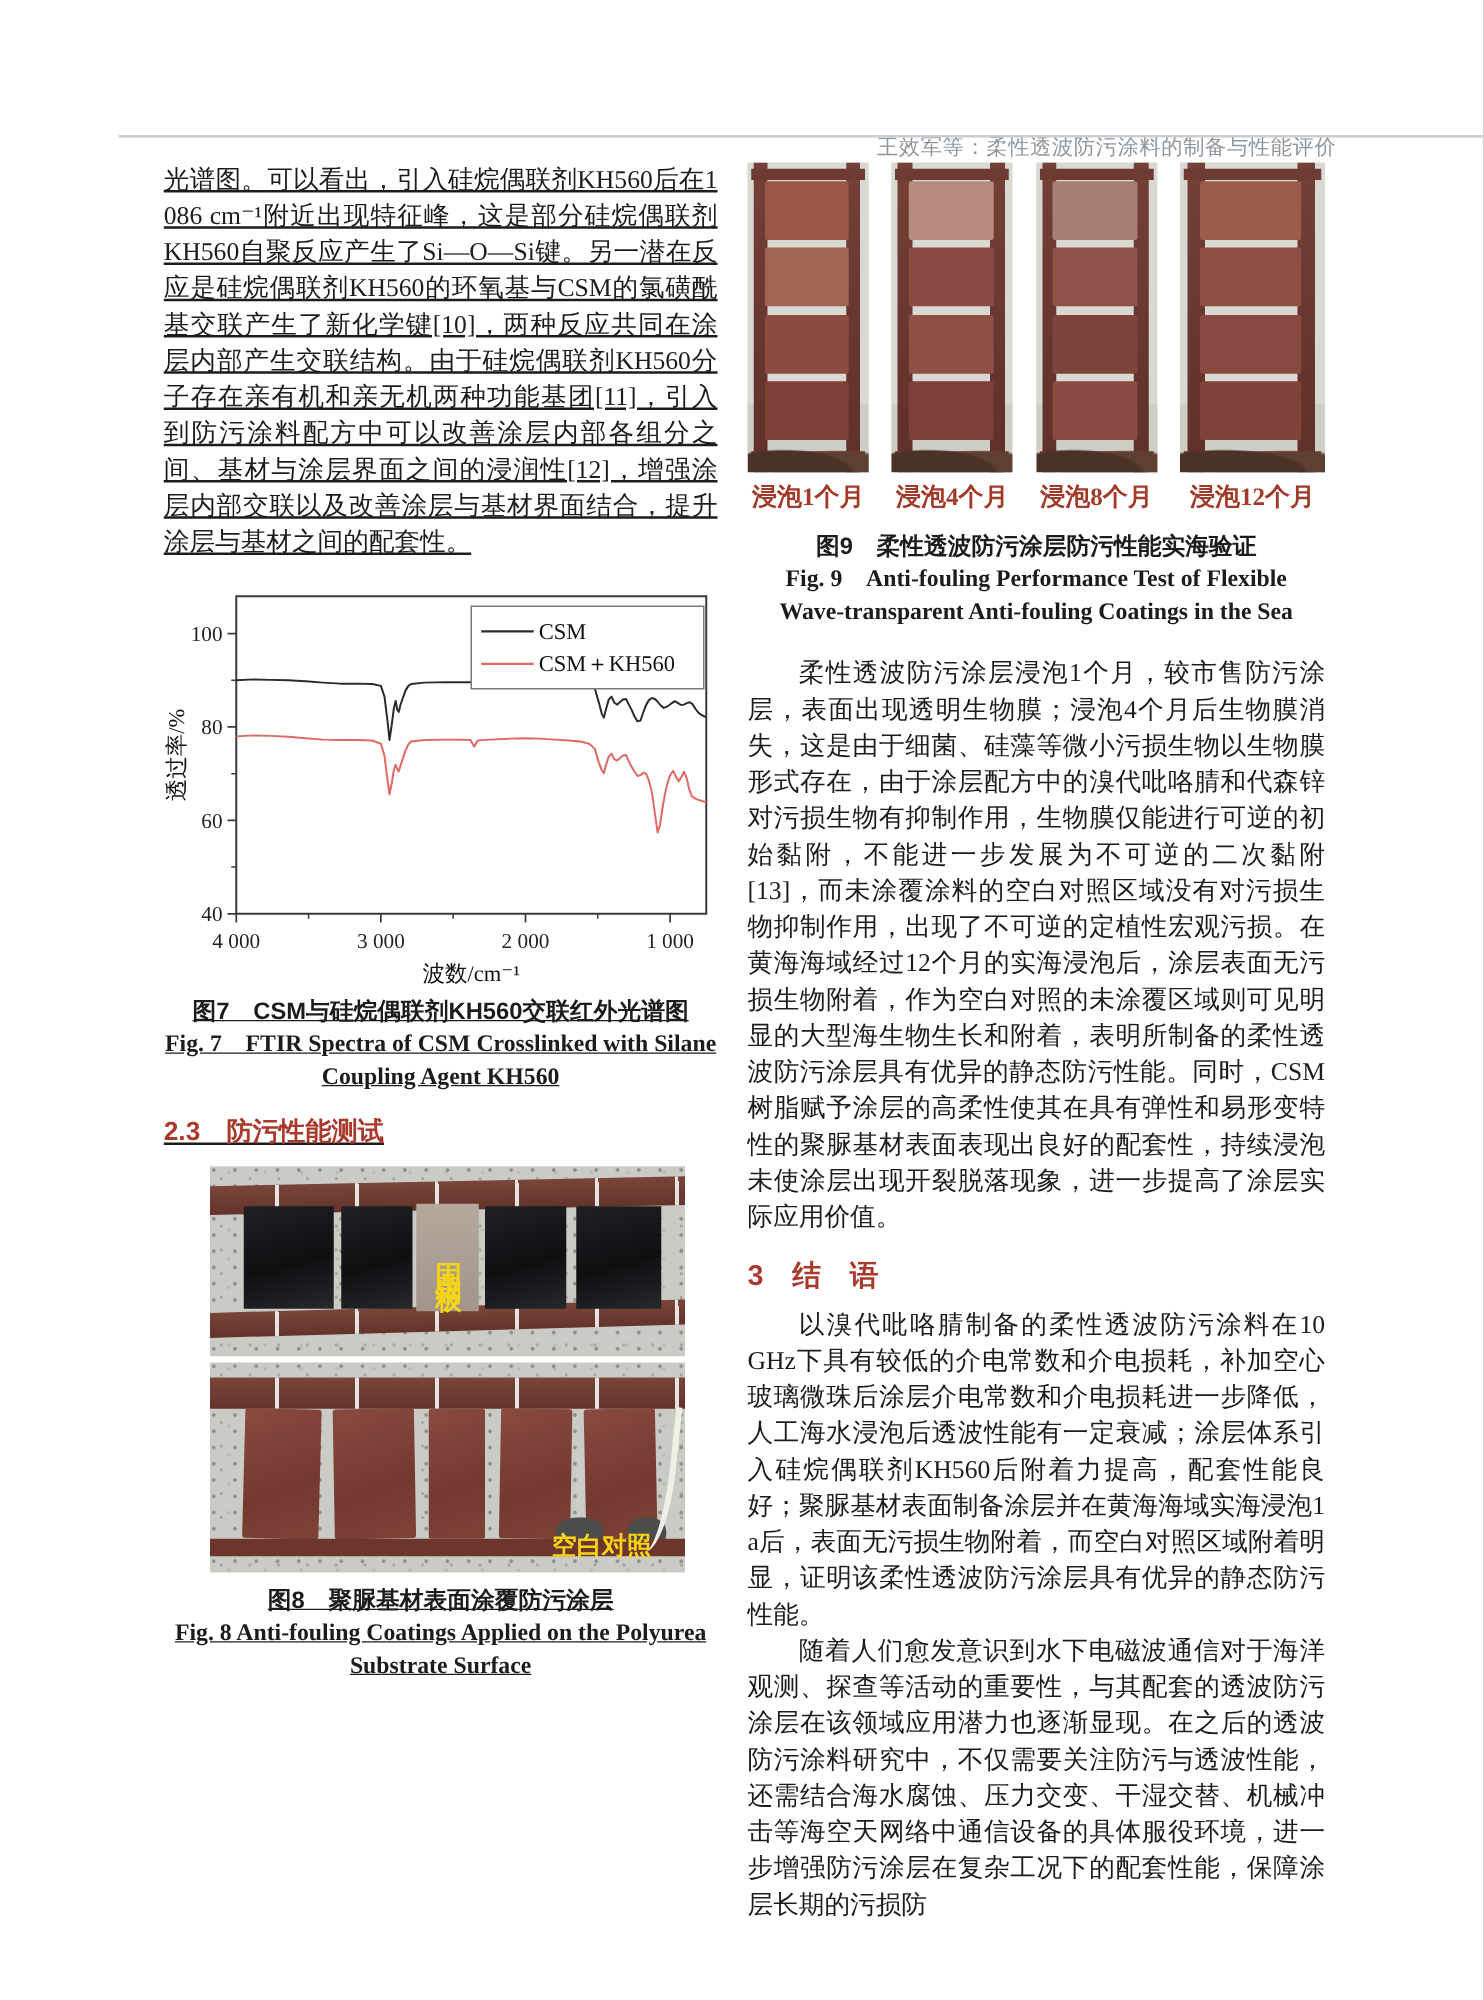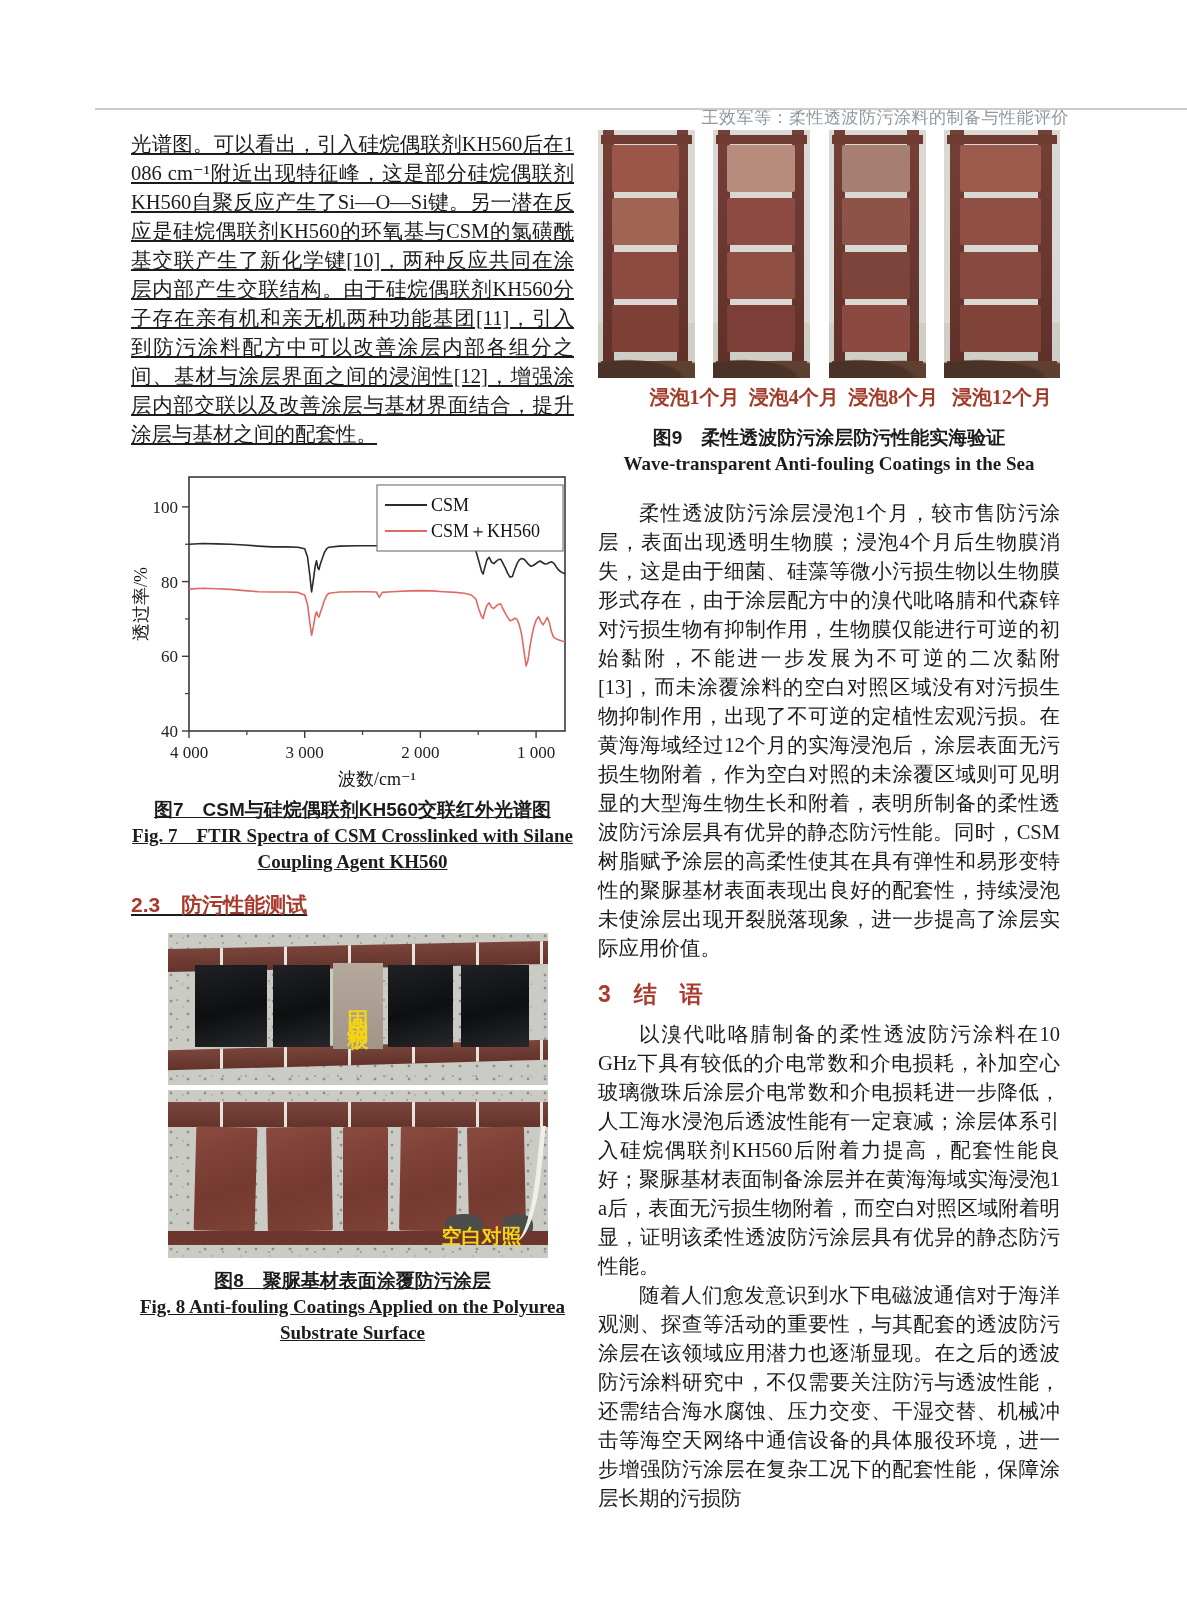--- a/index.html
+++ b/index.html
@@ -79,21 +79,21 @@
   .p9 .panel{position:absolute;left:14%;right:16%;border-radius:2px;}
   .p9 .pa{top:6%;height:19%;}  .p9 .pb{top:27.5%;height:19%;}
   .p9 .pc{top:49%;height:19%;} .p9 .pd{top:70.5%;height:19%;}
   .p9-1 .pa{background:#9a5648;} .p9-1 .pb{background:#a06455;} .p9-1 .pc{background:#8c4a40;} .p9-1 .pd{background:#7d4037;}
   .p9-2 .pa{background:#b78c7c;} .p9-2 .pb{background:#8d4a42;} .p9-2 .pc{background:#8f4f45;} .p9-2 .pd{background:#7c3f38;}
   .p9-3 .pa{background:#a67f72;} .p9-3 .pb{background:#8d5348;} .p9-3 .pc{background:#7d443c;} .p9-3 .pd{background:#8a4a42;}
   .p9-4 .pa{background:#9b5a4c;} .p9-4 .pb{background:#8f4f44;} .p9-4 .pc{background:#884a40;} .p9-4 .pd{background:#7f4339;}
   .p9 .debris{position:absolute;left:0;right:0;bottom:0;height:9%;background:
       radial-gradient(ellipse at 30% 100%,#4a3227 0 55%,transparent 60%),
       radial-gradient(ellipse at 75% 100%,#5d4030 0 50%,transparent 58%);}
-  .fig9-labels{display:flex;justify-content:space-between;margin-top:6px;margin-left:48px;}
+  .fig9-labels{display:flex;justify-content:space-between;margin-top:6px;}
   .fig9-labels span{display:block;text-align:center;font-weight:bold;font-size:20px;color:#a23a29;}
   .fl-1,.fl-2,.fl-3{width:97px;} .fl-4{width:116px;}
 
   
   .footer{position:absolute;top:1500px;right:122px;display:flex;align-items:center;}
   .footer-text{text-align:right;margin-right:10px;}
   .footer-zh{font-family:"Liberation Sans","DejaVu Sans",sans-serif;font-weight:bold;font-size:23px;color:#7d8793;line-height:25px;}
   .footer-en{font-family:"Liberation Serif","DejaVu Serif",serif;font-weight:bold;font-size:13px;color:#30507c;line-height:16px;}
   .footer-bar{width:3px;height:44px;background:#30507c;margin-right:9px;}
   .footer-page{font-family:"Liberation Serif","DejaVu Serif",serif;font-size:29px;color:#30507c;} .mt10{margin-top:10px;} .mt14{margin-top:14px;} .mt16{margin-top:16px;}
@@ -232,20 +232,21 @@
       </div>
     </div>
     <div class="fig9-labels">
       <span class="fl-1">浸泡1个月</span>
       <span class="fl-2">浸泡4个月</span>
       <span class="fl-3">浸泡8个月</span>
       <span class="fl-4">浸泡12个月</span>
     </div>
 
     <div class="cap-zh mt14">图9　柔性透波防污涂层防污性能实海验证</div>
+    <div class="cap-en">Fig. 9　Anti-fouling Performance Test of Flexible</div>
     <div class="cap-en">Wave-transparent Anti-fouling Coatings in the Sea</div>
 
     <p class="body ind" style="margin-top:22px;">柔性透波防污涂层浸泡1个月，较市售防污涂层，表面出现透明生物膜；浸泡4个月后生物膜消失，这是由于细菌、硅藻等微小污损生物以生物膜形式存在，由于涂层配方中的溴代吡咯腈和代森锌对污损生物有抑制作用，生物膜仅能进行可逆的初始黏附，不能进一步发展为不可逆的二次黏附[13]，而未涂覆涂料的空白对照区域没有对污损生物抑制作用，出现了不可逆的定植性宏观污损。在黄海海域经过12个月的实海浸泡后，涂层表面无污损生物附着，作为空白对照的未涂覆区域则可见明显的大型海生物生长和附着，表明所制备的柔性透波防污涂层具有优异的静态防污性能。同时，CSM树脂赋予涂层的高柔性使其在具有弹性和易形变特性的聚脲基材表面表现出良好的配套性，持续浸泡未使涂层出现开裂脱落现象，进一步提高了涂层实际应用价值。</p>
 
     <div class="sec-heading" style="font-size:23px;margin-top:16px;">3　结　语</div>
 
     <p class="body ind">以溴代吡咯腈制备的柔性透波防污涂料在10 GHz下具有较低的介电常数和介电损耗，补加空心玻璃微珠后涂层介电常数和介电损耗进一步降低，人工海水浸泡后透波性能有一定衰减；涂层体系引入硅烷偶联剂KH560后附着力提高，配套性能良好；聚脲基材表面制备涂层并在黄海海域实海浸泡1 a后，表面无污损生物附着，而空白对照区域附着明显，证明该柔性透波防污涂层具有优异的静态防污性能。</p>
     <p class="body ind">随着人们愈发意识到水下电磁波通信对于海洋观测、探查等活动的重要性，与其配套的透波防污涂层在该领域应用潜力也逐渐显现。在之后的透波防污涂料研究中，不仅需要关注防污与透波性能，还需结合海水腐蚀、压力交变、干湿交替、机械冲击等海空天网络中通信设备的具体服役环境，进一步增强防污涂层在复杂工况下的配套性能，保障涂层长期的污损防</p>
   </div>
 

